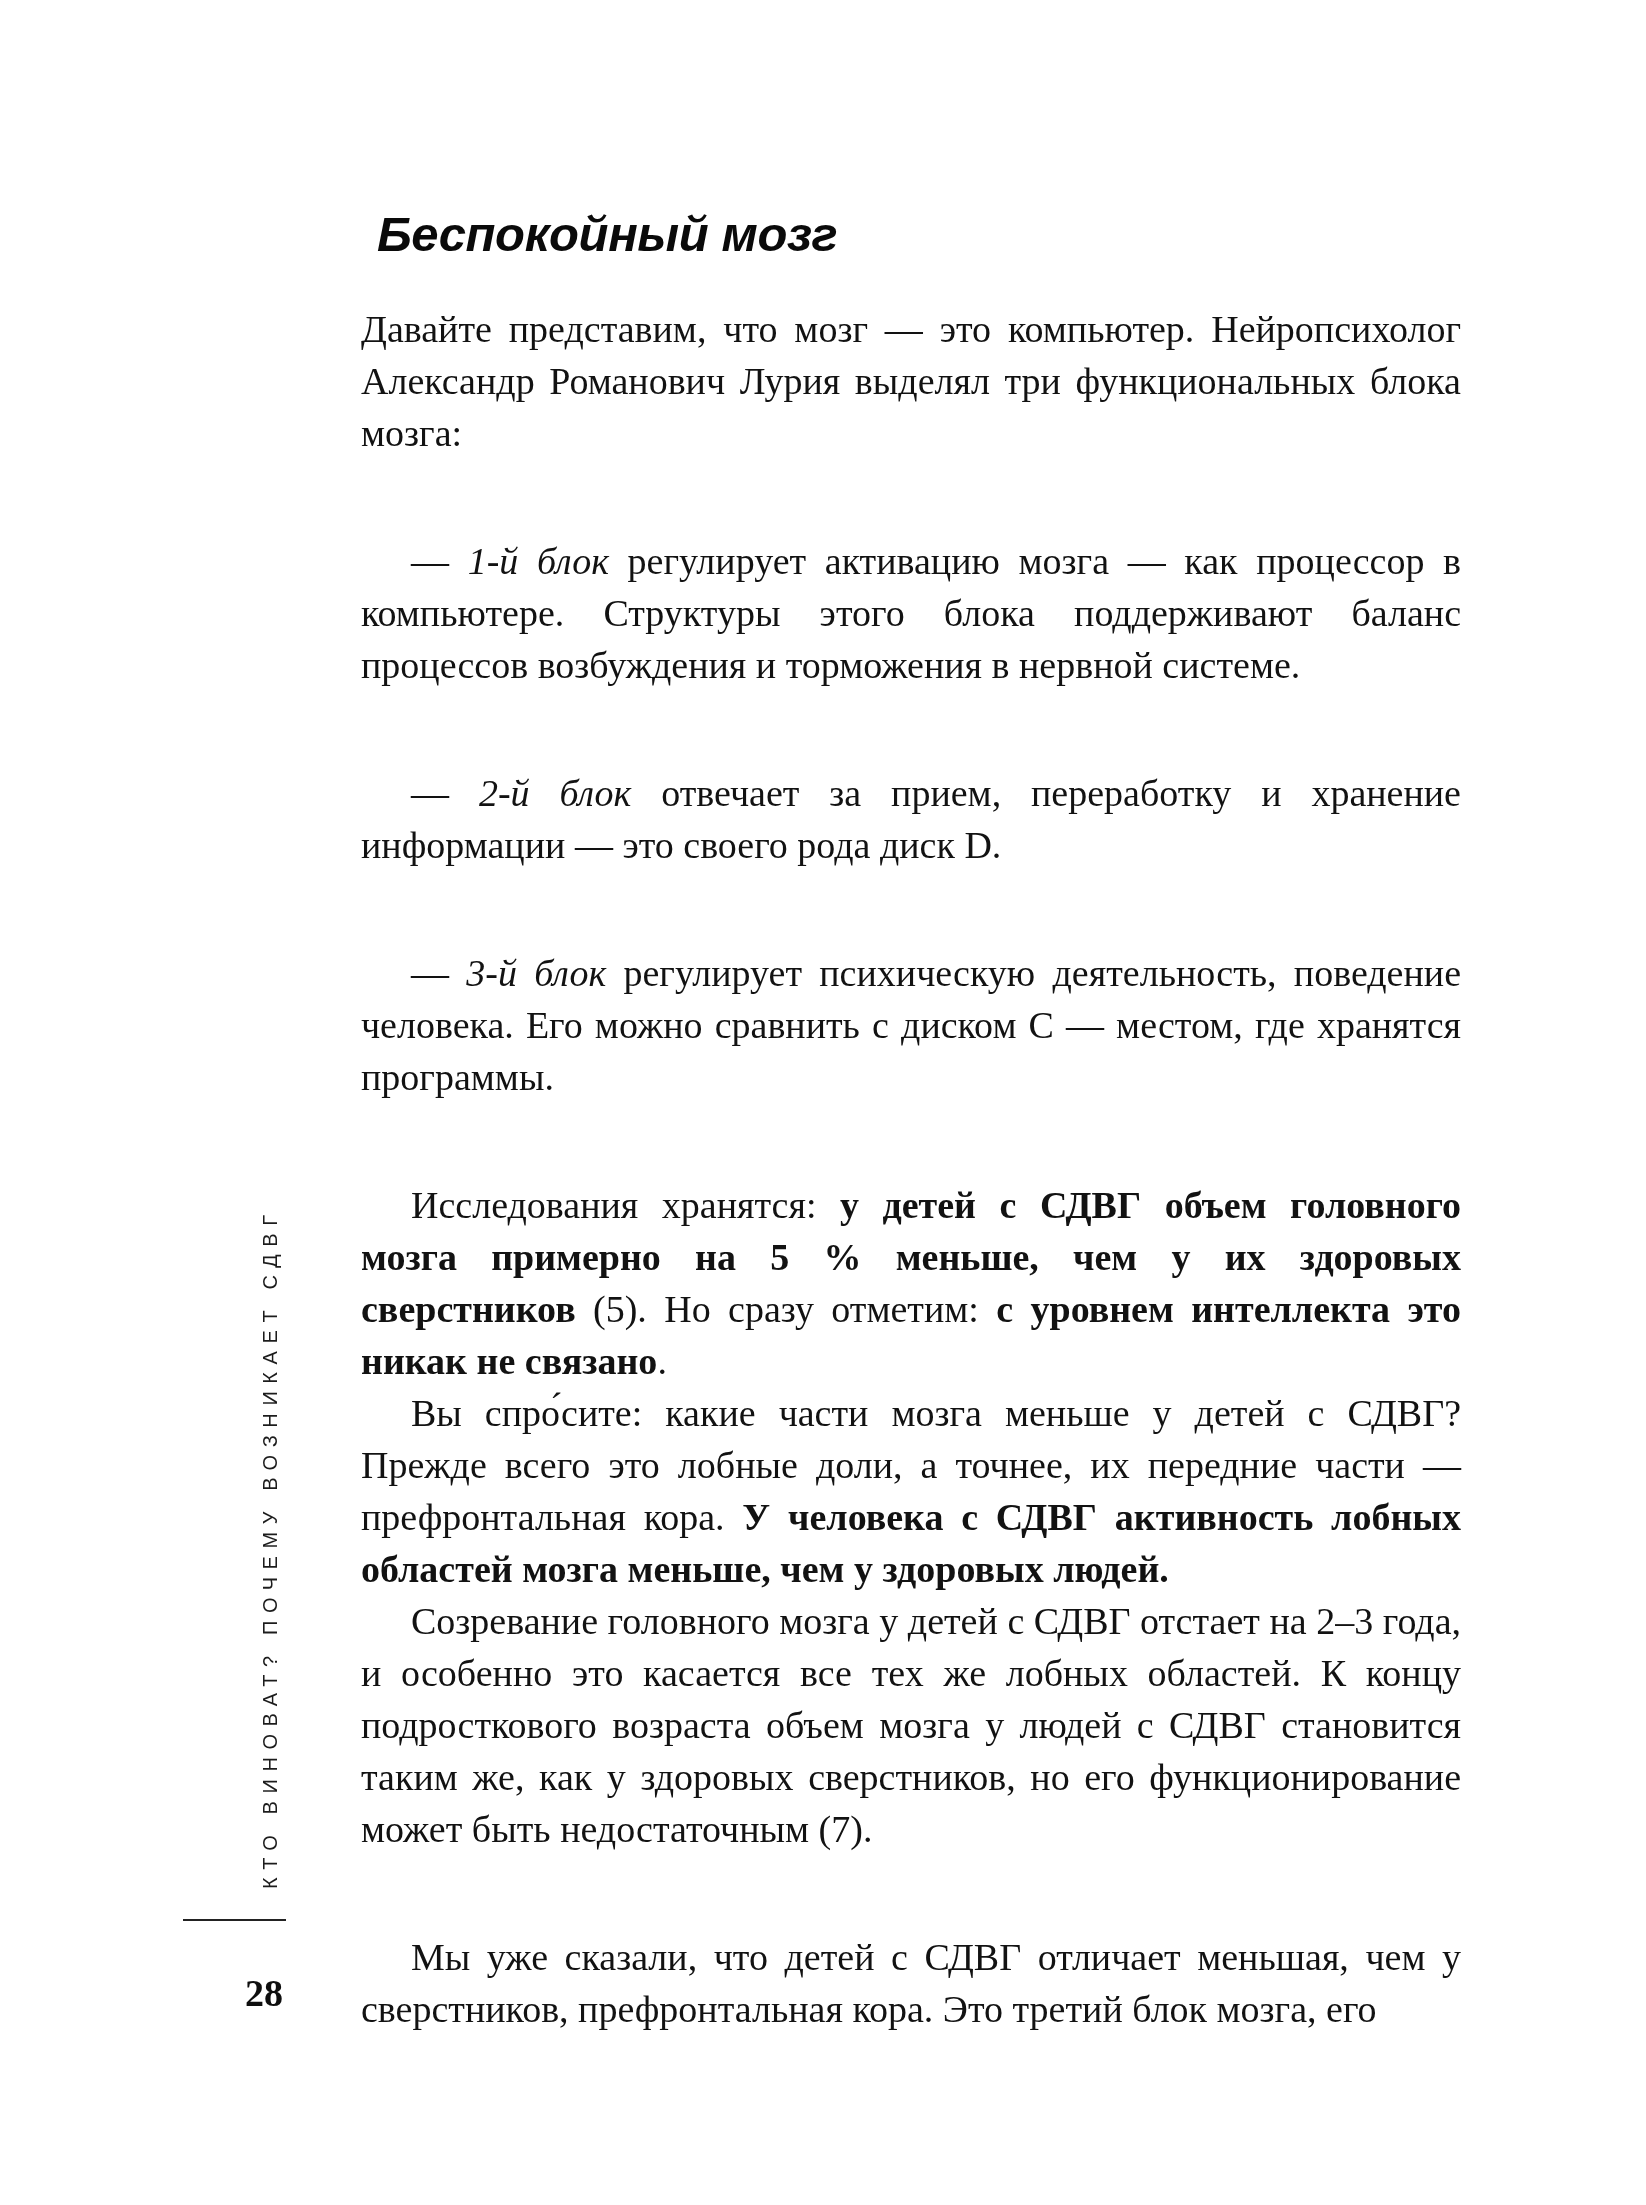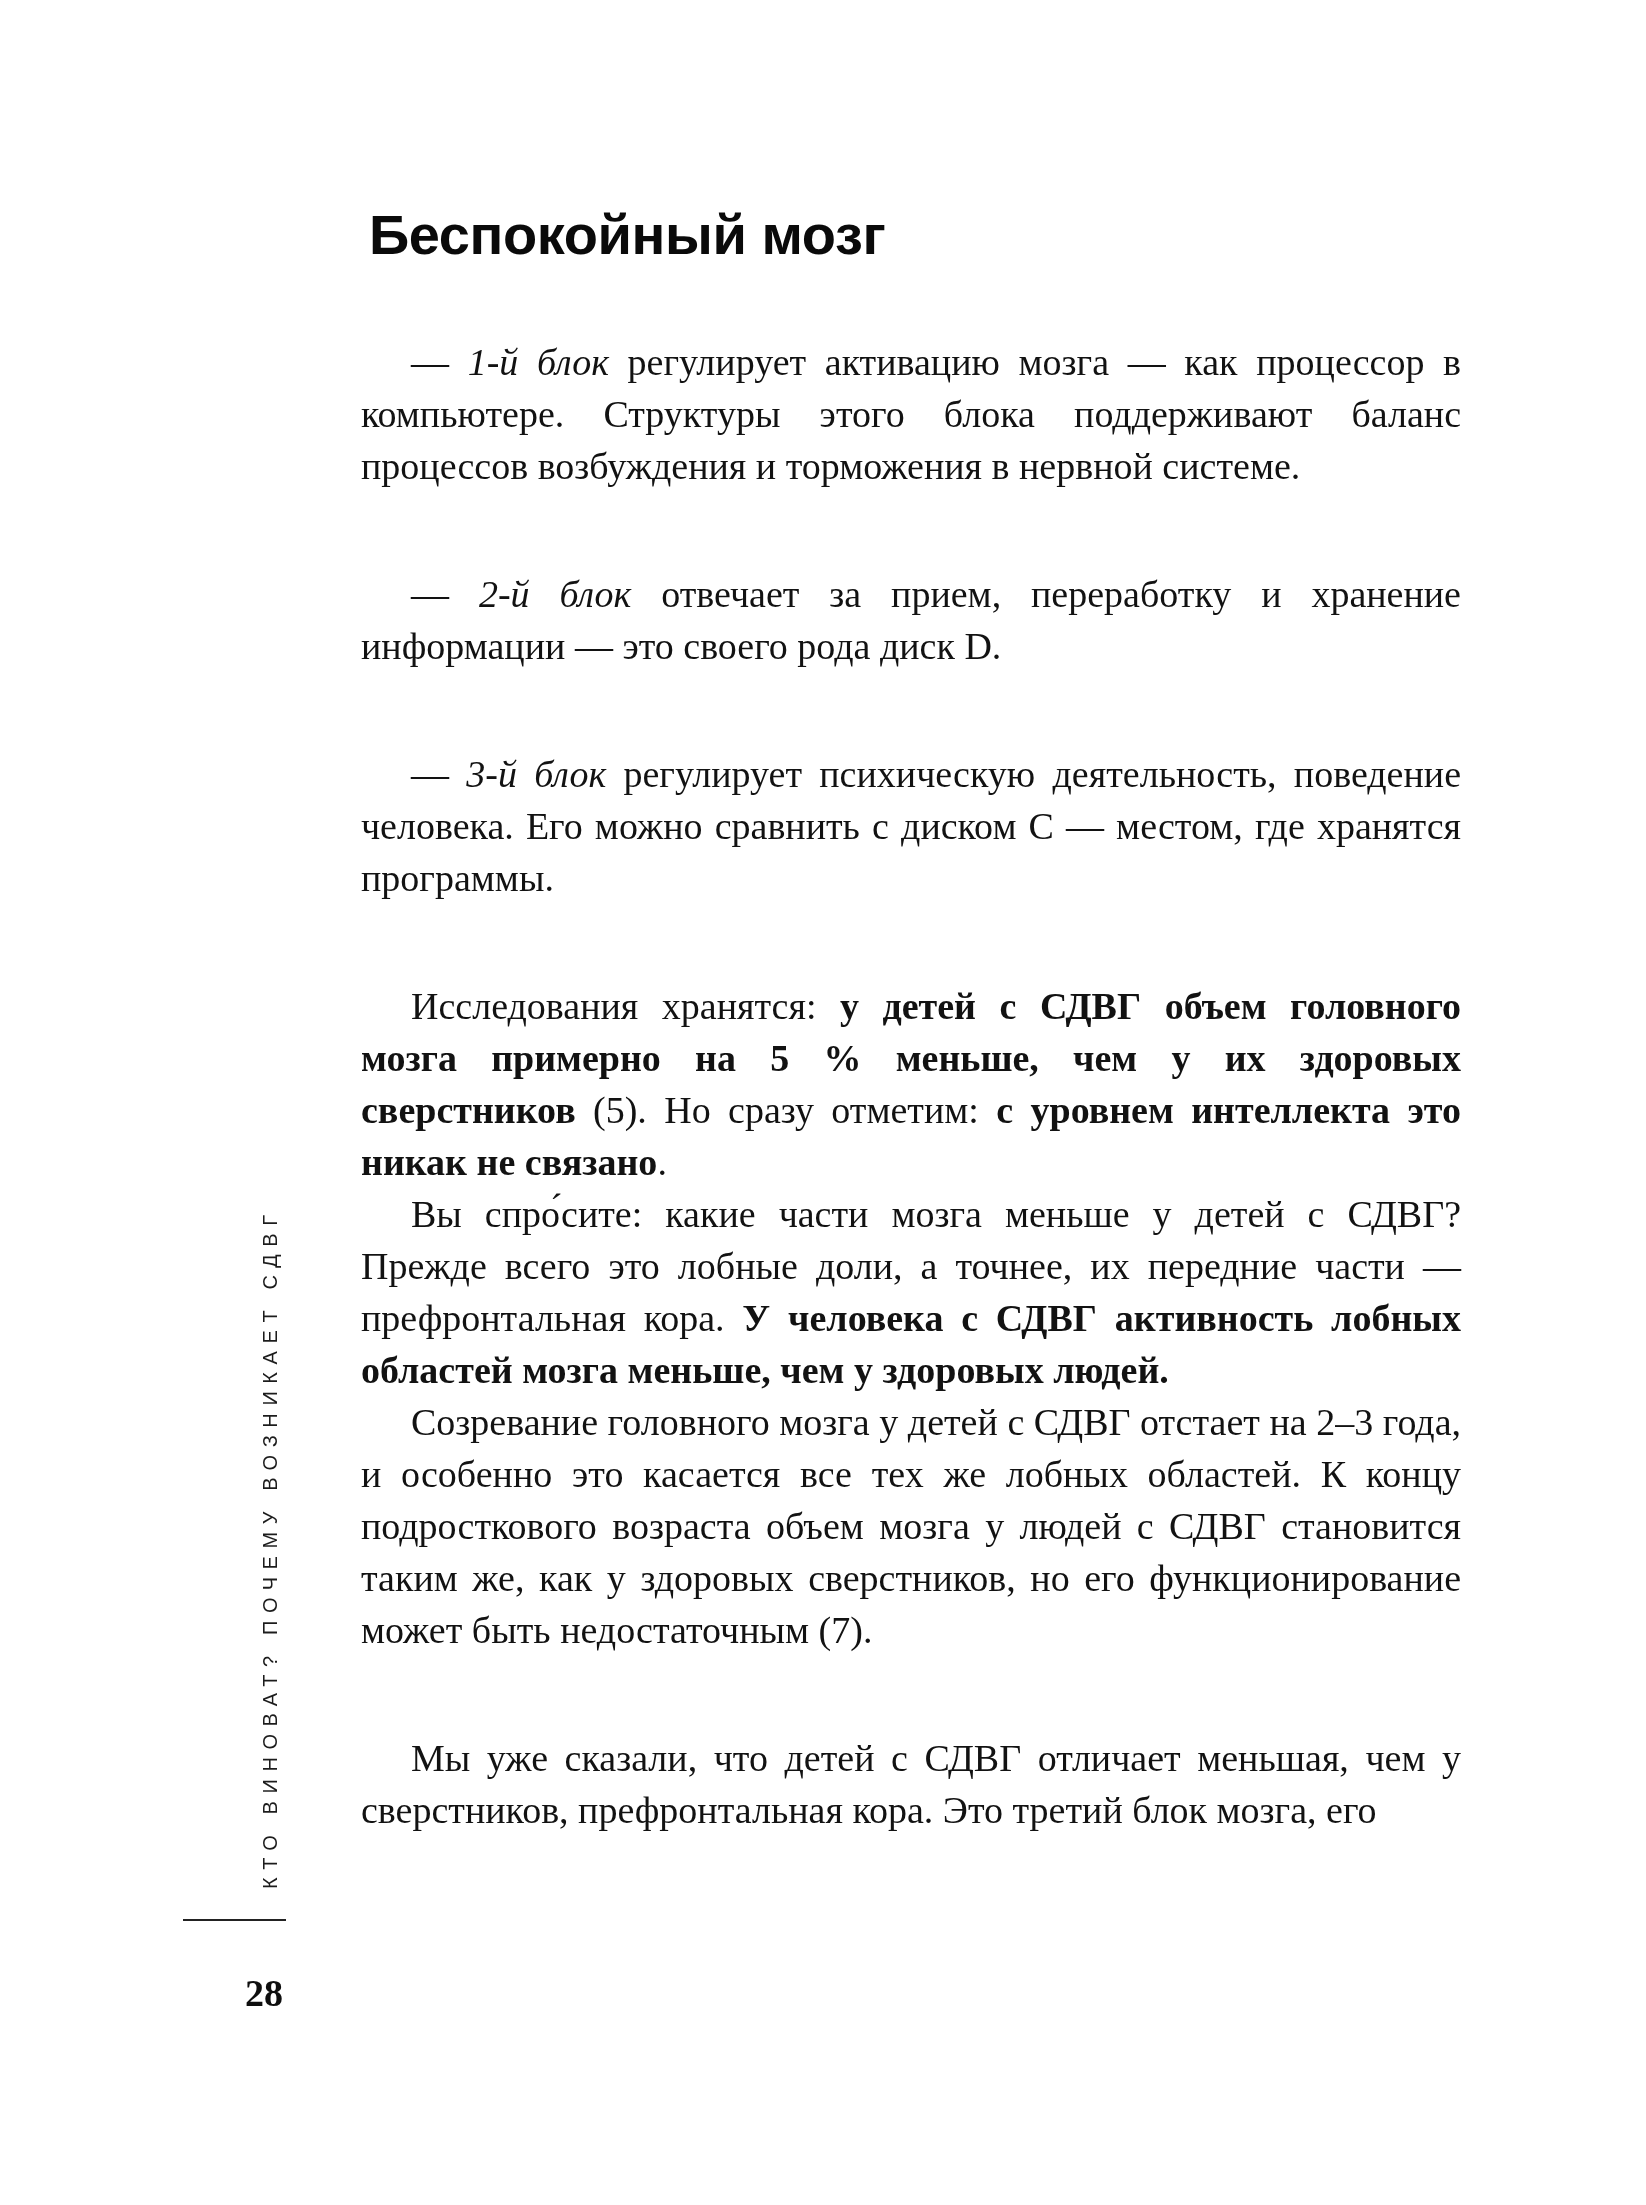--- a/index.html
+++ b/index.html
@@ -19,27 +19,28 @@
 
   
   .content {
     position: absolute;
     left: 361px;
     top: 209px;
     width: 1100px;
   }
 
   h1.chapter-heading {
-    margin: 0 0 43px 8px;
+    margin: 0 0 43px 16px;
     font-family: "Liberation Sans", sans-serif;
     font-weight: bold;
-    font-size: 56px;
+    font-size: 49px;
     line-height: 51px;
     letter-spacing: -0.4px;
     color: #0a0a0a;
+    font-style: italic;
   }
 
   .para {
     margin: 0;
     font-size: 38px;
     line-height: 52px;
     text-align: justify;
     color: #121212;
   }
   .para.indent { text-indent: 50px; }
@@ -92,20 +93,21 @@
 </style>
 </head>
 <body>
 
 <div class="page">
 
   <div class="content">
     <h1 class="chapter-heading">Беспокойный мозг</h1>
 
     <div>
+        <p class="para"><span>Давайте представим, что мозг — это компьютер. Нейропсихолог Александр Романович Лурия выделял три функциональных блока мозга:</span></p>
         <p class="para indent gap-before"><span>— </span><span class="i">1-й блок</span><span> регулирует активацию мозга — как процессор в компьютере. Структуры этого блока поддерживают баланс процессов возбуждения и торможения в нервной системе.</span></p>
         <p class="para indent gap-before"><span>— </span><span class="i">2-й блок</span><span> отвечает за прием, переработку и хранение информации — это своего рода диск D.</span></p>
         <p class="para indent gap-before"><span>— </span><span class="i">3-й блок</span><span> регулирует психическую деятельность, поведение человека. Его можно сравнить с диском C — местом, где хранятся программы.</span></p>
         <p class="para indent gap-before"><span>Исследования хранятся: </span><span class="b">у детей с СДВГ объем головного мозга примерно на 5 % меньше, чем у их здоровых сверстников</span><span> (5). Но сразу отметим: </span><span class="b">с уровнем интеллекта это никак не связано</span><span>.</span></p>
         <p class="para indent"><span>Вы спро́сите: какие части мозга меньше у детей с СДВГ? Прежде всего это лобные доли, а точнее, их передние части — префронтальная кора. </span><span class="b">У человека с СДВГ активность лобных областей мозга меньше, чем у здоровых людей.</span></p>
         <p class="para indent"><span>Созревание головного мозга у детей с СДВГ отстает на 2–3 года, и особенно это касается все тех же лобных областей. К концу подросткового возраста объем мозга у людей с СДВГ становится таким же, как у здоровых сверстников, но его функционирование может быть недостаточным (7).</span></p>
         <p class="para indent gap-before"><span>Мы уже сказали, что детей с СДВГ отличает меньшая, чем у сверстников, префронтальная кора. Это третий блок мозга, его</span></p>
       </div>
   </div>
 

